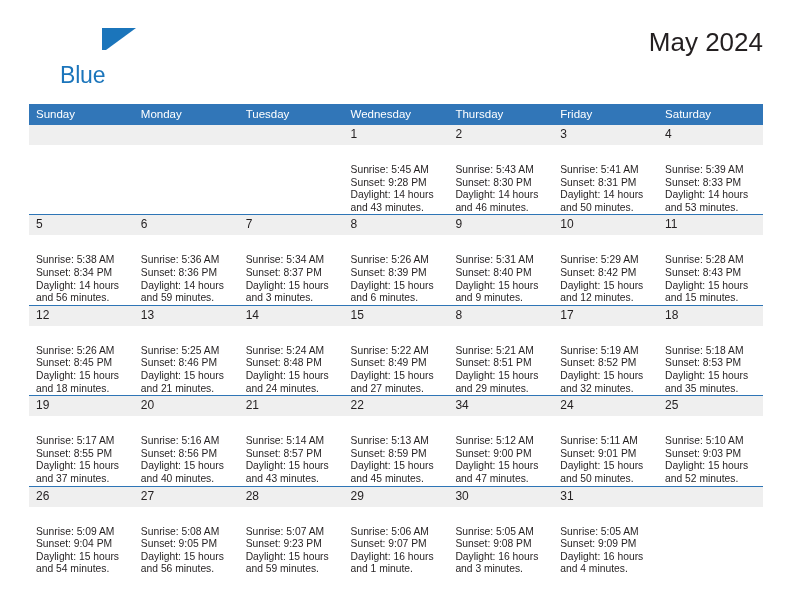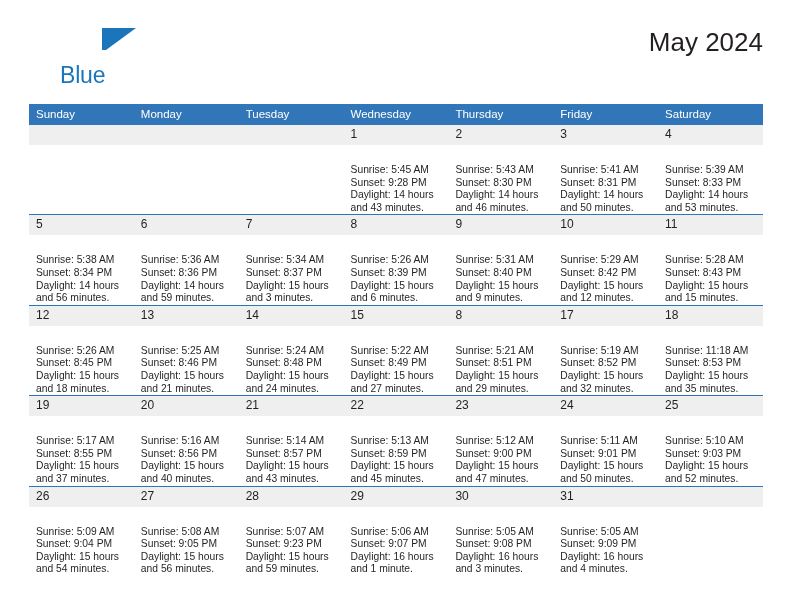--- a/index.html
+++ b/index.html
@@ -334,21 +334,21 @@
             <div class="daynum">17</div>
             <div class="details">
               <div>Sunrise: 5:19 AM</div>
               <div>Sunset: 8:52 PM</div>
               <div class="daylight">Daylight: 15 hours and 32 minutes.</div>
             </div>
           </td>
           <td>
             <div class="daynum">18</div>
             <div class="details">
-              <div>Sunrise: 11:18 AM</div>
+              <div>Sunrise: 5:18 AM</div>
               <div>Sunset: 8:53 PM</div>
               <div class="daylight">Daylight: 15 hours and 35 minutes.</div>
             </div>
           </td>
         </tr>
         <tr class="week">
           <td>
             <div class="daynum">19</div>
             <div class="details">
               <div>Sunrise: 5:17 AM</div>
@@ -374,21 +374,21 @@
           </td>
           <td>
             <div class="daynum">22</div>
             <div class="details">
               <div>Sunrise: 5:13 AM</div>
               <div>Sunset: 8:59 PM</div>
               <div class="daylight">Daylight: 15 hours and 45 minutes.</div>
             </div>
           </td>
           <td>
-            <div class="daynum">23</div>
+            <div class="daynum">34</div>
             <div class="details">
               <div>Sunrise: 5:12 AM</div>
               <div>Sunset: 9:00 PM</div>
               <div class="daylight">Daylight: 15 hours and 47 minutes.</div>
             </div>
           </td>
           <td>
             <div class="daynum">24</div>
             <div class="details">
               <div>Sunrise: 5:11 AM</div>

